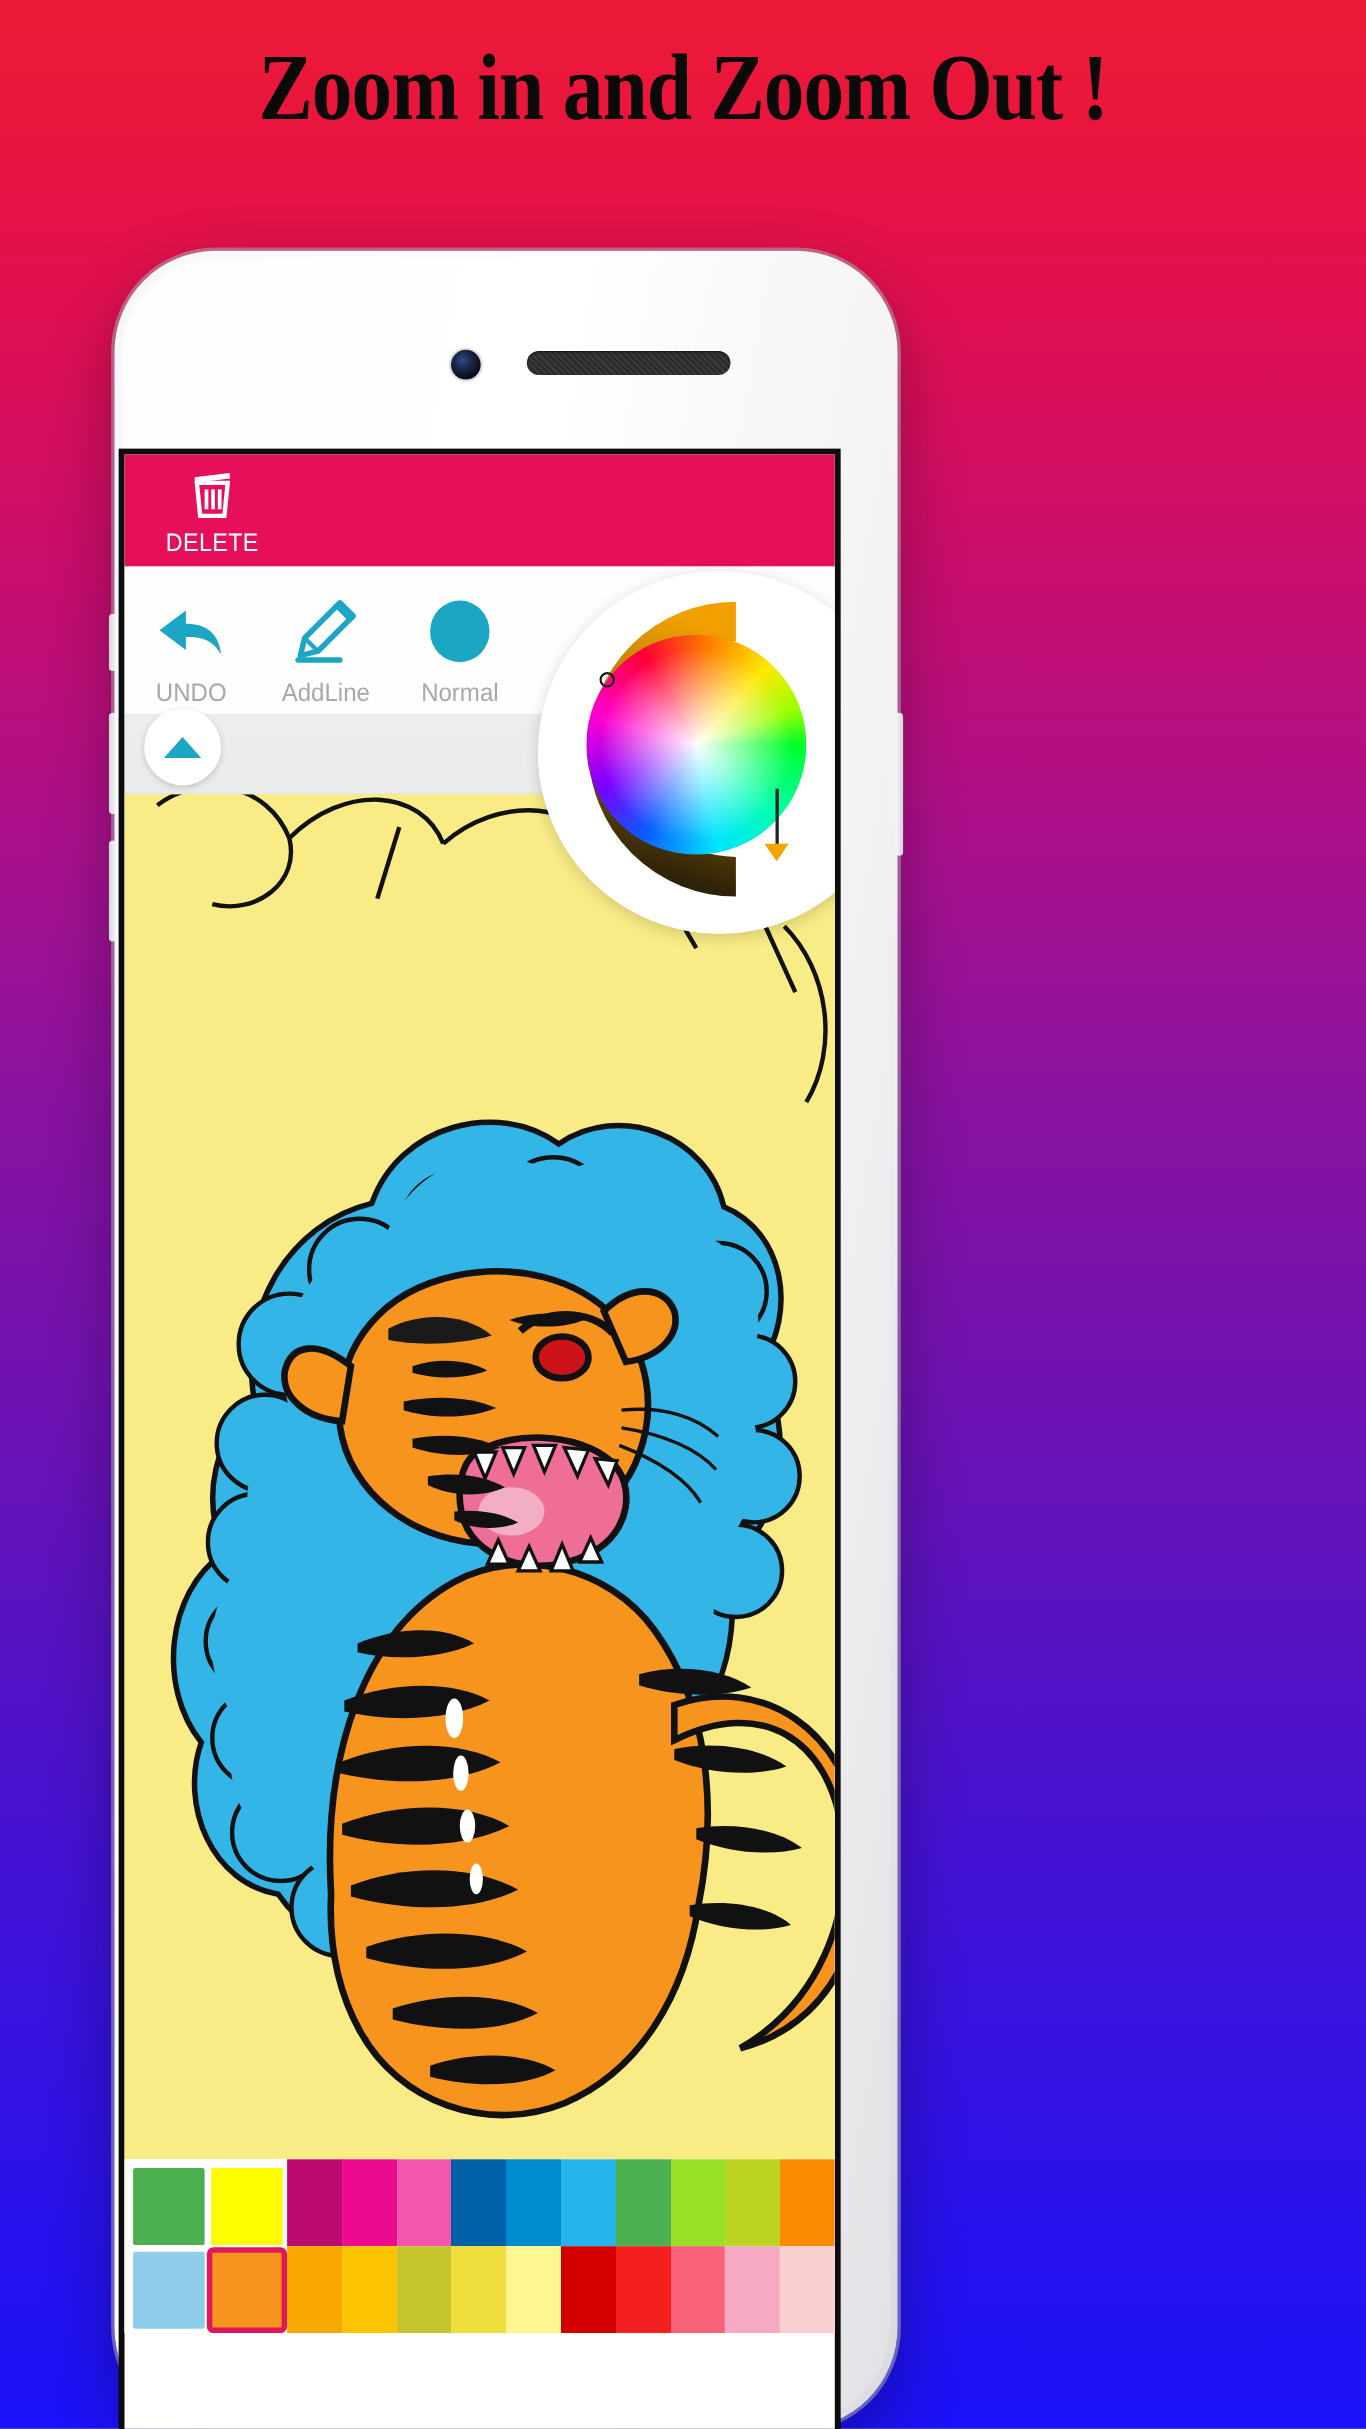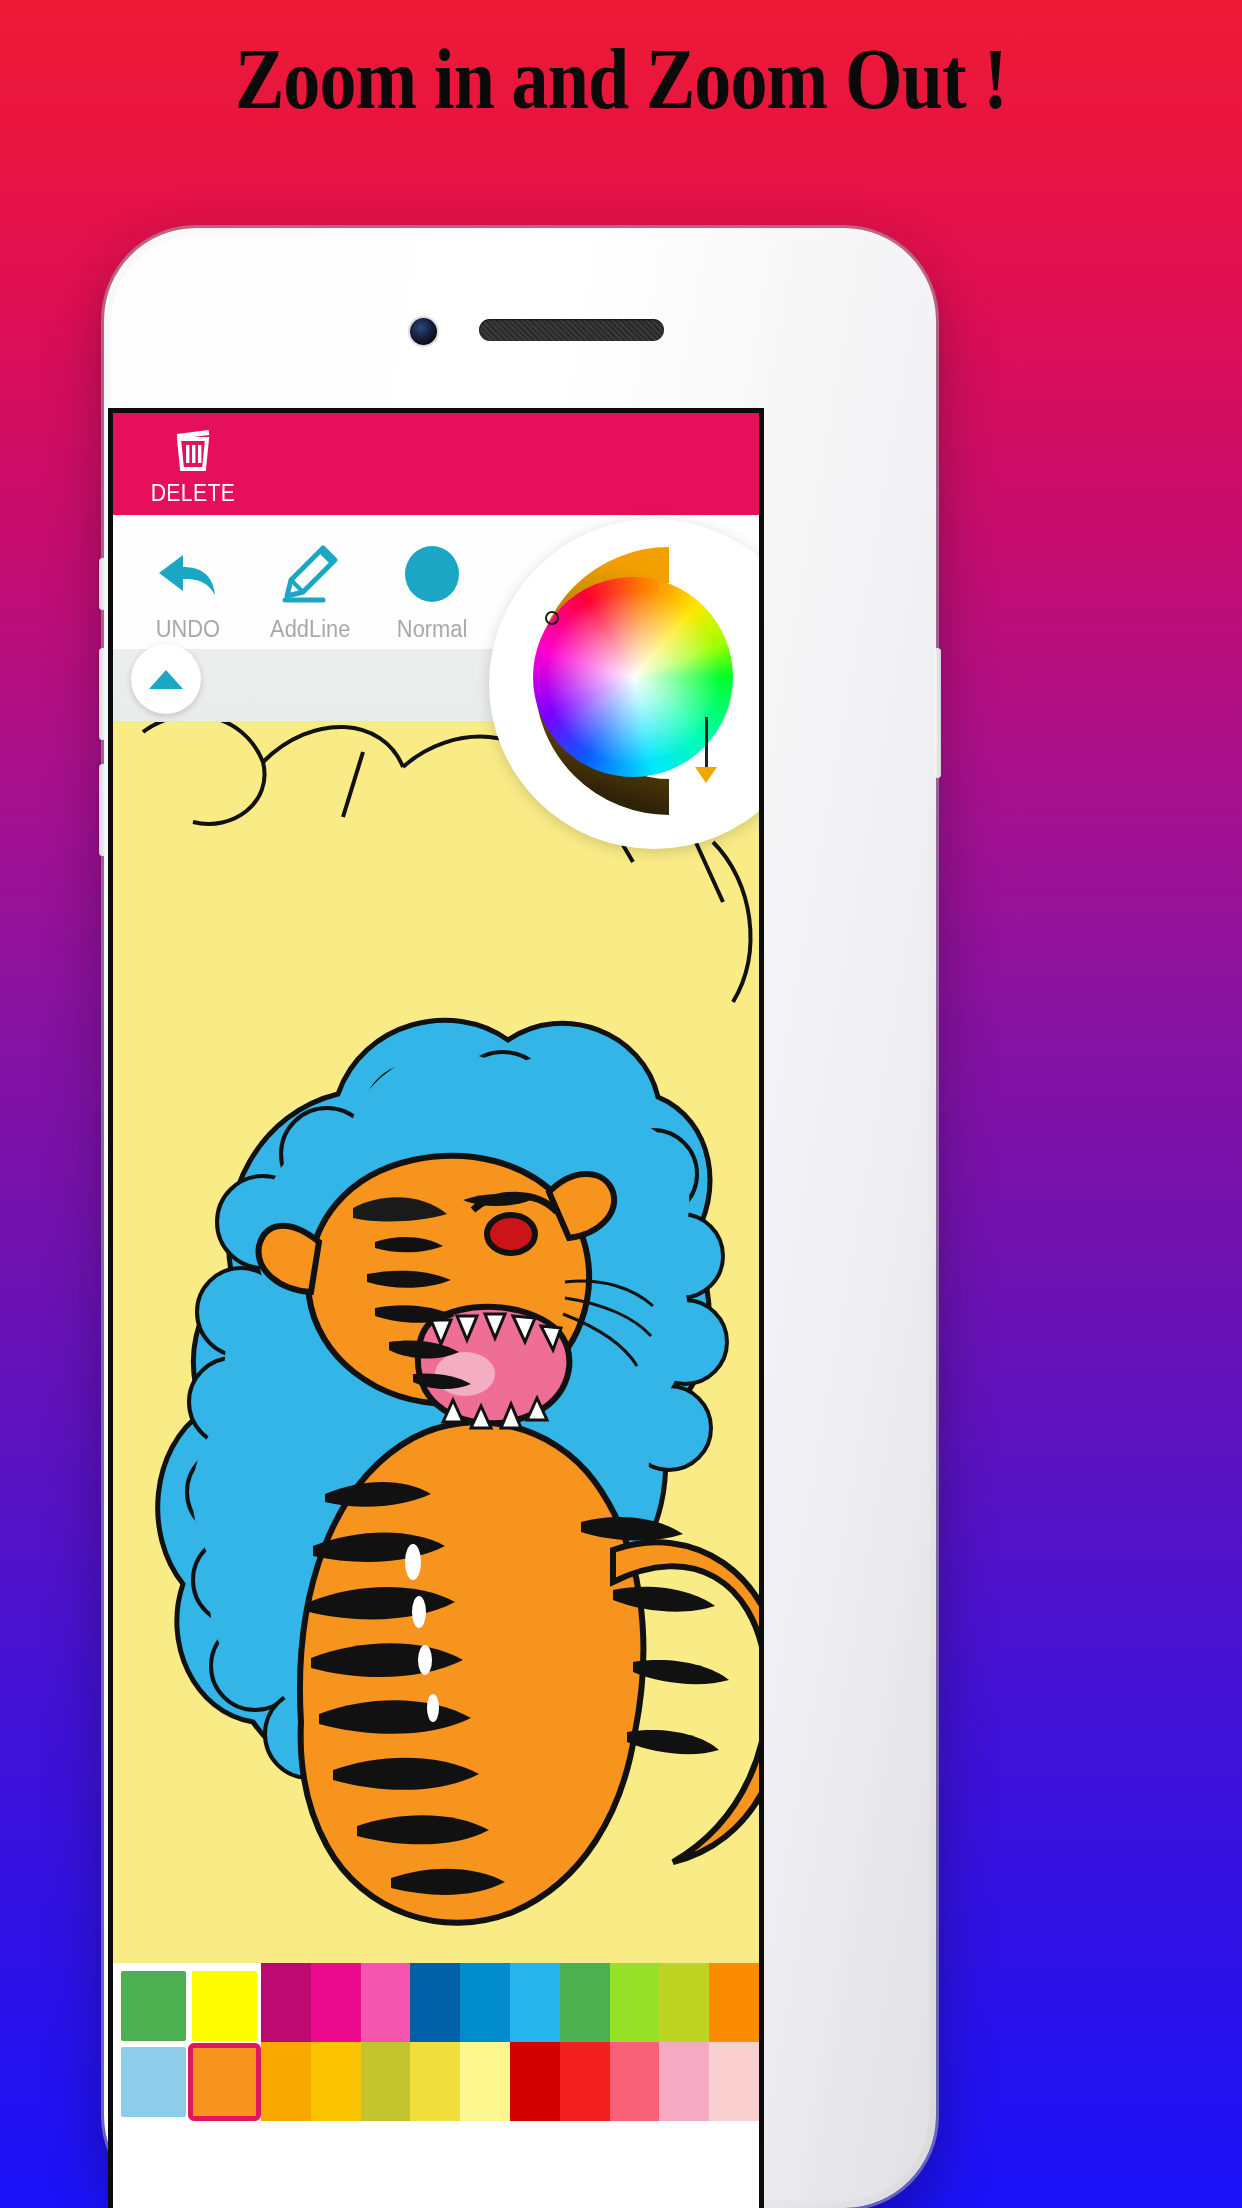--- a/index.html
+++ b/index.html
@@ -21,21 +21,21 @@
     font-family:"Liberation Serif", serif;
     font-size:86px; font-weight:700; color:#0a0a0a;
     letter-spacing:-1px;
     transform:scaleX(0.86);
     line-height:1.05;
   }
 
   
   .phone {
     position:absolute; left:104px; top:228px;
-    width:832px; height:1980px;
+    width:712px; height:1980px;
     border-radius:92px;
     background:linear-gradient(100deg,#f7f7f8 0%,#fbfbfc 18%,#ffffff 42%,#f2f2f4 74%,#dadadd 100%);
     box-shadow:0 0 0 3px rgba(170,170,178,.55), 0 22px 60px rgba(0,0,0,.33);
   }
   .phone-inner-bezel {
     position:absolute; inset:7px;
     border-radius:86px;
     background:linear-gradient(100deg,#fdfdfe 0%,#ffffff 40%,#f0f0f2 78%,#e2e2e6 100%);
   }
   .btn-side {
@@ -92,21 +92,21 @@
   .tb-save  { width:150px; } .tb-more { width:175px; margin-left:auto; }
   .tb-icon { height:50px; display:flex; align-items:center; justify-content:center; }
   .tb-label {
     color:#fff; font-size:23px; letter-spacing:.4px;
     transform:scaleX(.92); margin-top:8px; font-weight:400;
   }
 
   
   .toolbar2 {
     position:relative; height:135px; background:#fefefe;
-    display:flex; align-items:flex-end; padding-left:14px;
+    display:flex; align-items:flex-end; 
     border-bottom:1px solid #ededed;
   }
   .t2-item {
     width:122px; display:flex; flex-direction:column;
     align-items:center; justify-content:flex-end;
     padding-bottom:6px; cursor:pointer;
   }
   .t2-icon { height:74px; display:flex; align-items:center; justify-content:center; }
   .t2-label { font-size:23px; color:#a8a8a8; margin-top:4px; transform:scaleX(.95); }
 

